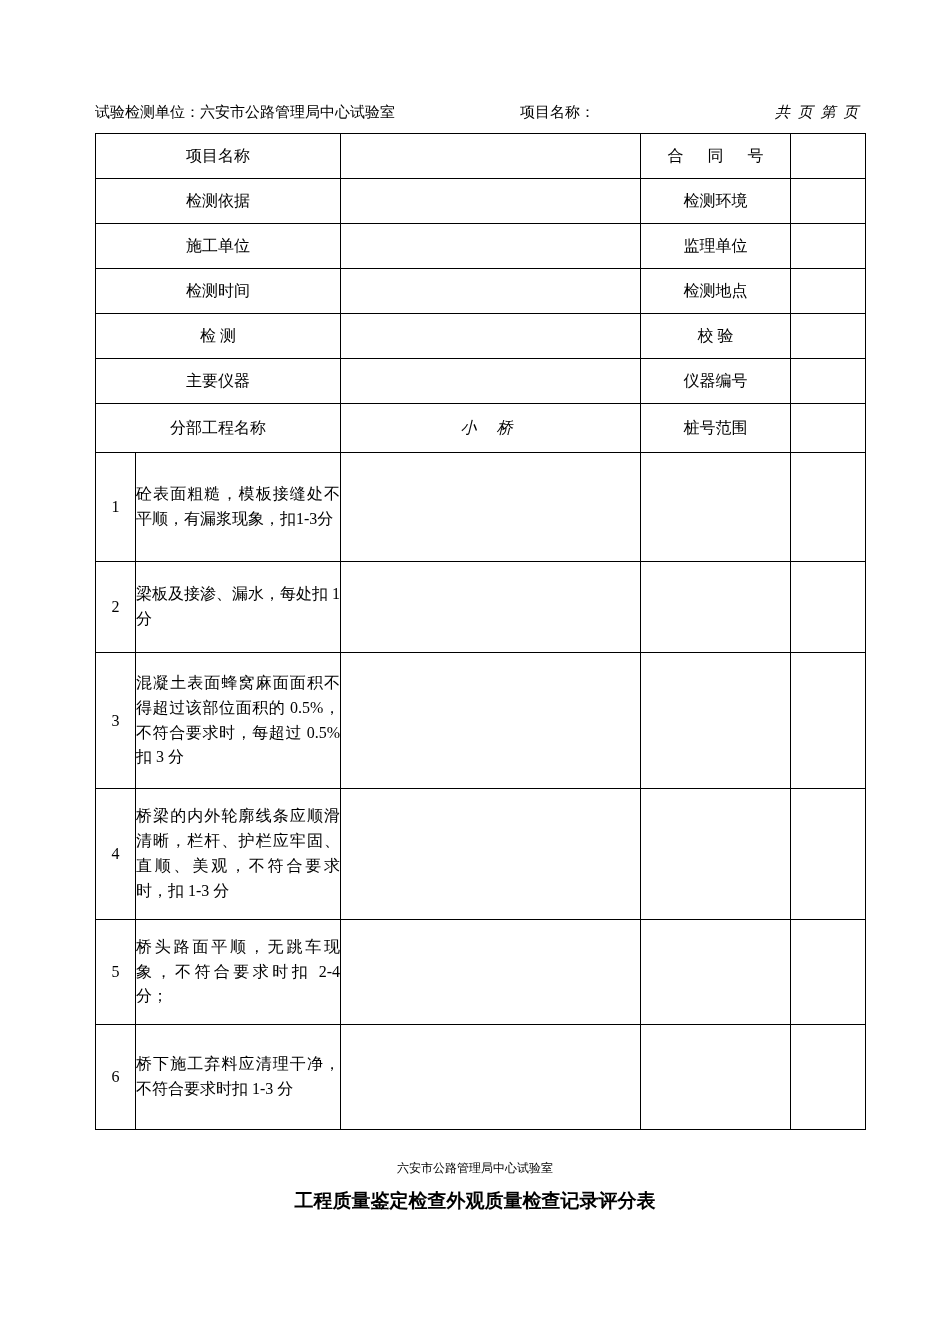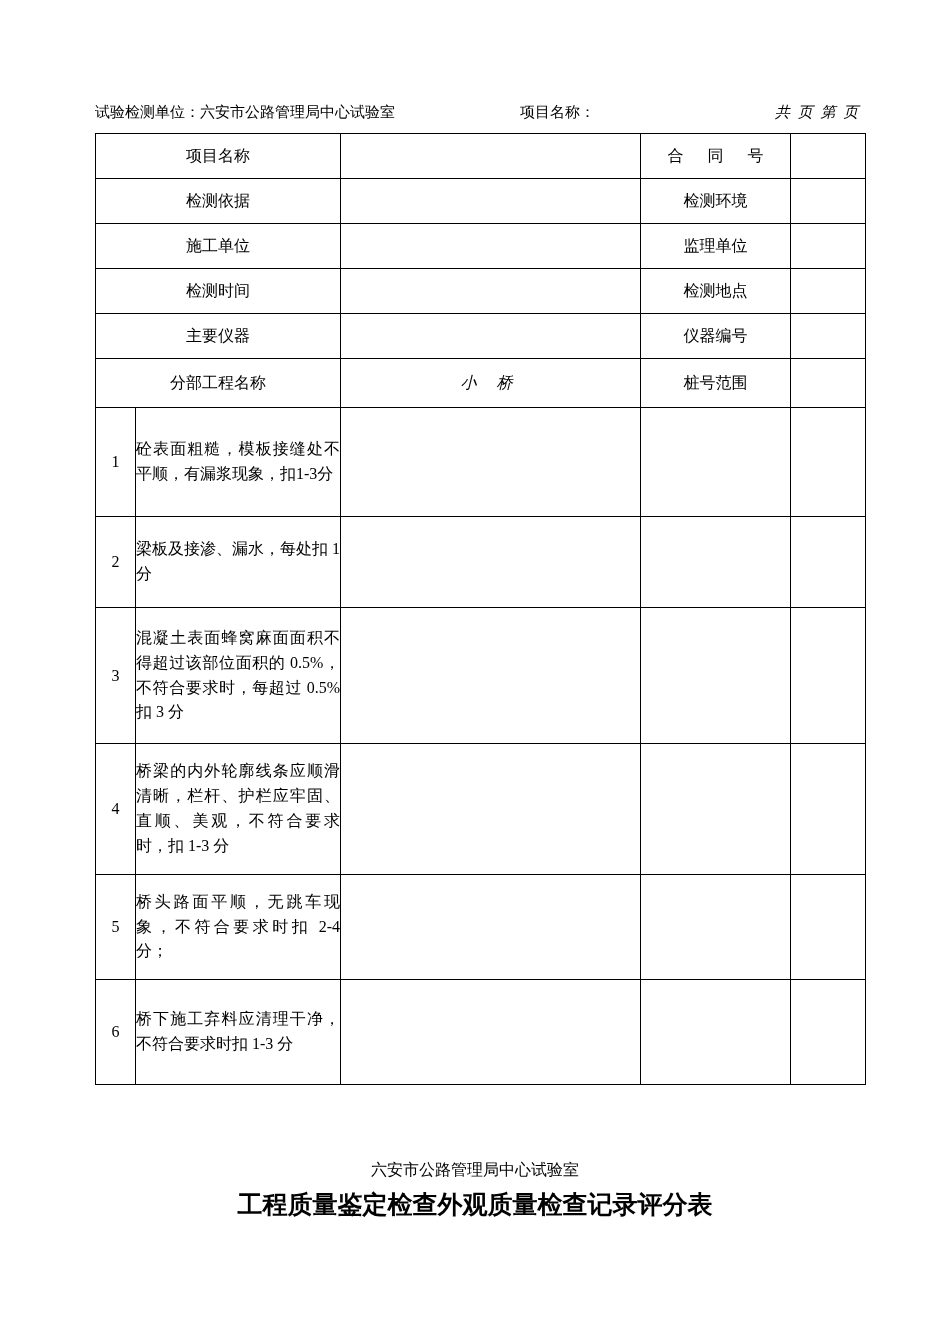--- a/index.html
+++ b/index.html
@@ -76,29 +76,29 @@
   .two-line {
     line-height: 1.2;
     font-size: 16px;
   }
   .footer-sub {
     position: absolute;
     left: 0;
     top: 1160px;
     width: 950px;
     text-align: center;
-    font-size: 16px;
+    font-size: 12px;
   }
   .footer-title {
     position: absolute;
     left: 0;
     top: 1188px;
     width: 950px;
     text-align: center;
-    font-size: 25px;
+    font-size: 19px;
     font-weight: bold;
     font-family: "Liberation Serif", "DejaVu Serif", serif;
   }
 </style>
 </head>
 <body>
 
 <div class="page">
 
   <div class="header-line">
@@ -135,20 +135,26 @@
         <td class="lbl">监理单位</td>
         <td class="val"></td>
       </tr>
       <tr>
         <td class="lbl" colspan="2">检测时间</td>
         <td class="val"></td>
         <td class="lbl">检测地点</td>
         <td class="val"></td>
       </tr>
       <tr>
+        <td class="lbl" colspan="2">检    测</td>
+        <td class="val"></td>
+        <td class="lbl">校    验</td>
+        <td class="val"></td>
+      </tr>
+      <tr>
         <td class="lbl" colspan="2">主要仪器</td>
         <td class="val"></td>
         <td class="lbl">仪器编号</td>
         <td class="val"></td>
       </tr>
       <tr>
         <td class="lbl two-line" colspan="2" style="height:48px">分部工程名称</td>
         <td class="val" style="text-align:center; letter-spacing:8px;font-style:italic;">小    桥</td>
         <td class="lbl">桩号范围</td>
         <td class="val"></td>

